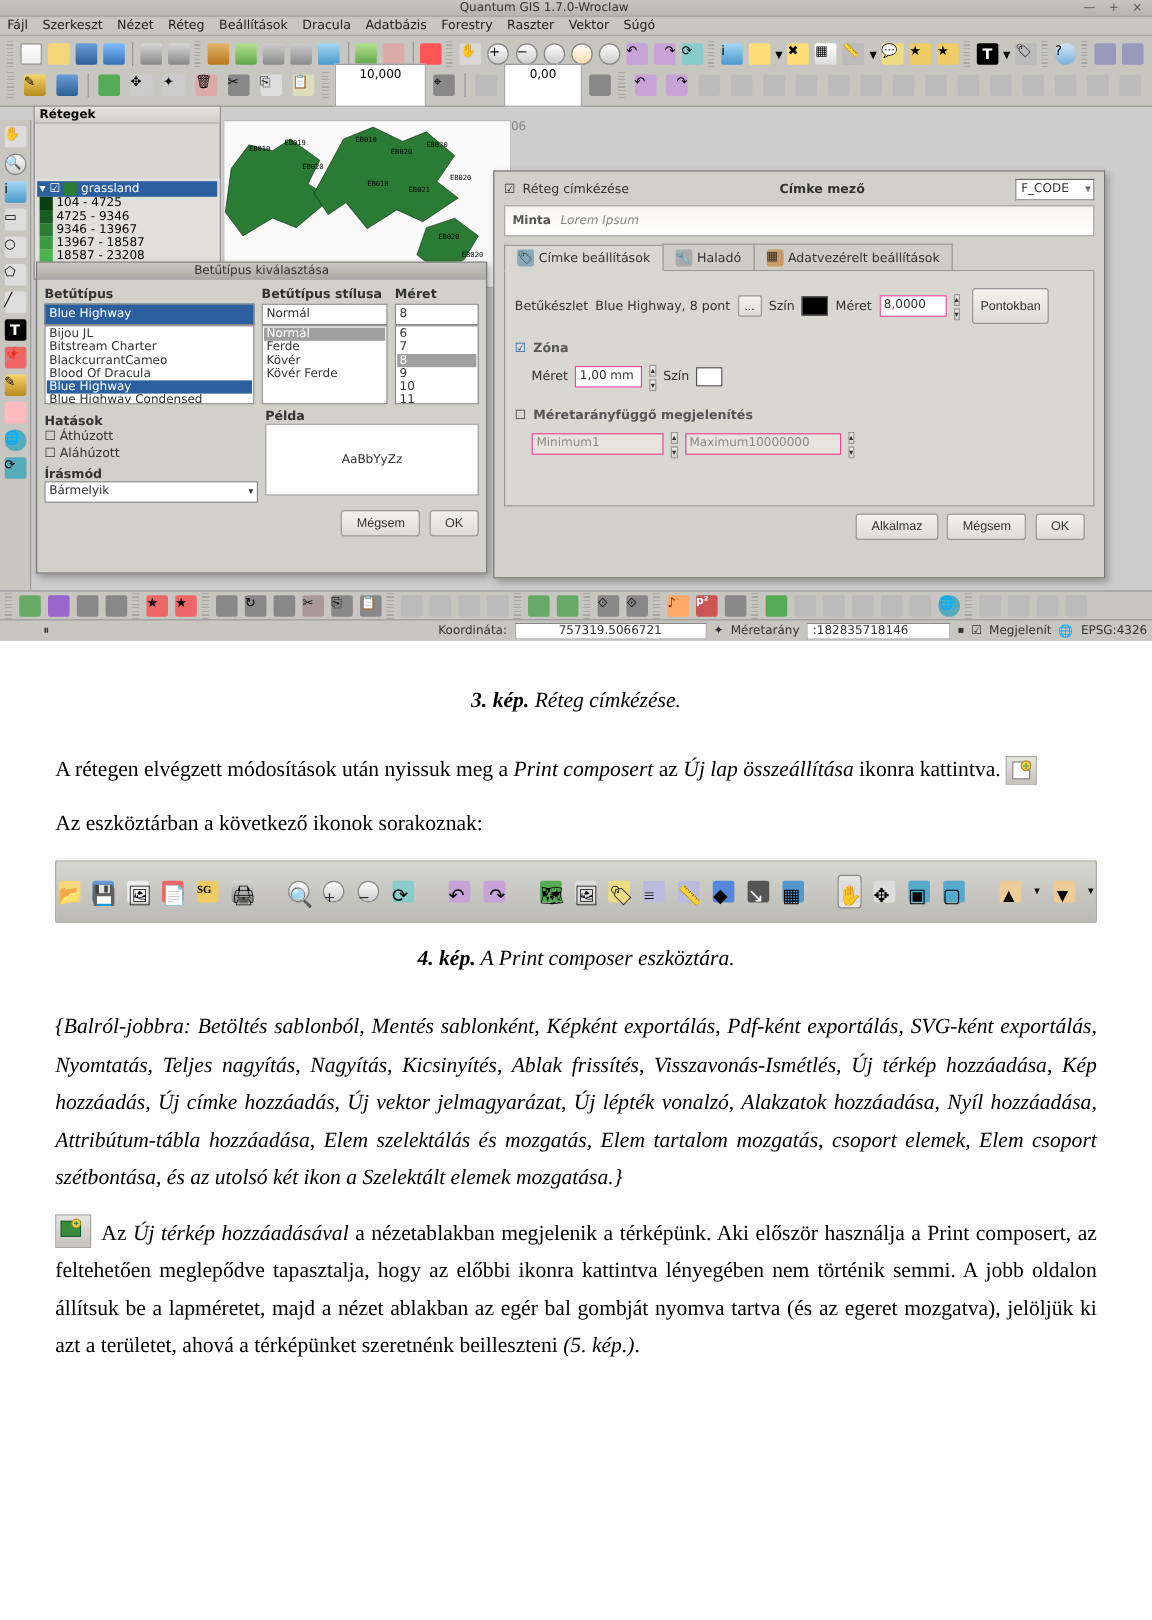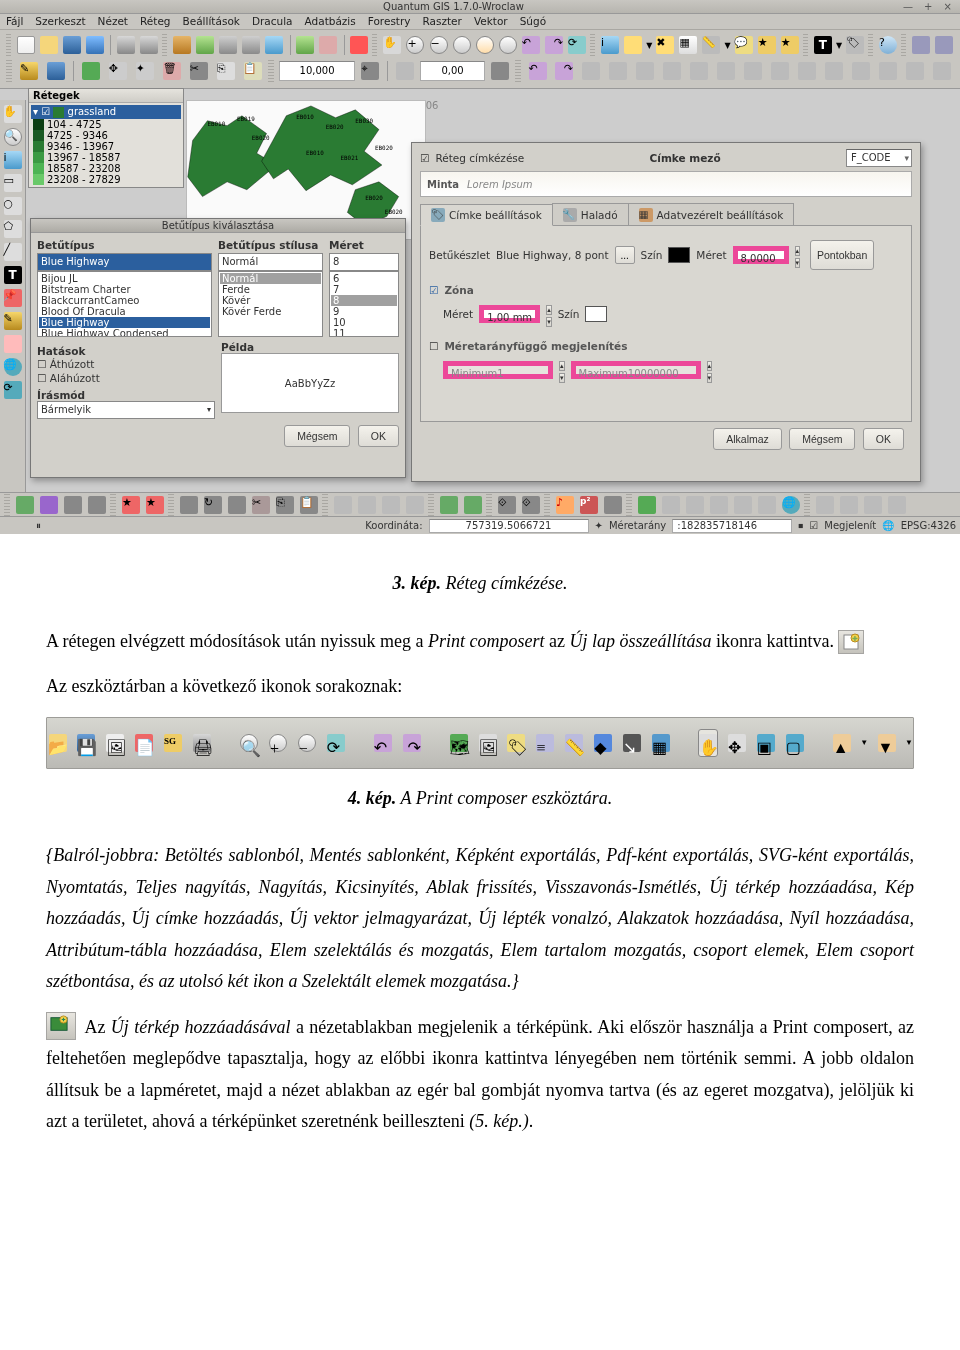--- a/index.html
+++ b/index.html
@@ -15,21 +15,21 @@
   
   .qgis-menubar { height: 16px; background: #c8c6c1; border-bottom: 1px solid #a9a7a2; padding: 0 4px; display: flex; gap: 8px; font-size: 10.5px; color: #222; }
   .qgis-menubar span { padding: 1px 2px; cursor: default; }
   
   
   .qgis-toolbars { background: #c8c6c1; padding: 2px 2px 4px; border-bottom: 1px solid #999; }
   .tb-row { display: flex; align-items: center; gap: 3px; height: 26px; padding: 1px 4px; }
   .grip { width: 6px; height: 22px; background: repeating-linear-gradient(0deg,#a9a7a2 0,#a9a7a2 1px,transparent 1px,transparent 3px); margin-right: 2px; }
   .tb-btn { width: 24px; height: 24px; border: 1px solid transparent; display: flex; align-items: center; justify-content: center; border-radius: 3px; }
   .tb-sep { width: 1px; height: 20px; background: #999; margin: 0 2px; }
-  .tb-text { display: inline-block; border: 1px solid #aaa; border-top-color: #888; background: #fff; height: 20px; line-height: 18px; padding: 0 20px; min-width: 60px; font-size: 10px; }
+  .tb-text { display: inline-block; border: 1px solid #aaa; border-top-color: #888; background: #fff; height: 36px; line-height: 18px; padding: 0 20px; min-width: 60px; font-size: 10px; }
   
   
   .ic { width: 18px; height: 18px; background: #888; border-radius: 2px; }
   .ic-file { background: linear-gradient(#fff,#eee); border:1px solid #999; }
   .ic-open { background: #f5d67b; }
   .ic-save { background: linear-gradient(#6a9ed6,#2c5f98); }
   .ic-print { background: linear-gradient(#d8d8d8,#888); }
   .ic-layer { background: linear-gradient(#b4e391,#61a548); }
   .ic-vector { background: linear-gradient(#e6b568,#b77821); }
   .ic-db { background: linear-gradient(#cfcfcf,#8a8a8a); }
@@ -43,21 +43,21 @@
   .ic-gps { background: #f55; }
   .ic-green { background: #5a5; }
   
   
   .qgis-left-vtb { position: absolute; left: 0; top: 100px; bottom: 42px; width: 26px; background: #c8c6c1; border-right: 1px solid #999; padding-top: 2px; }
   .qgis-left-vtb .tb-btn { width: 22px; height: 22px; margin: 1px auto; }
   
   
   .layers-panel { position: absolute; left: 28px; top: 88px; width: 156px; background: #d9d7d1; border: 1px solid #888; }
   .panel-title { background: linear-gradient(#e5e3dd,#cfcdC7); height: 14px; line-height: 14px; font-size: 10px; font-weight: bold; padding: 0 4px; border-bottom: 1px solid #aaa; }
-  .layers-tree { background: #e2e0da; padding: 2px; font-size: 10px; color: #000; }
+  .layers-tree { background: #e2e0da; padding: 2px; font-size: 10px; color: #000; margin-top: 46px; }
   .layers-tree .selrow { background: #2b5f9e; color: #fff; padding: 1px 2px; }
   .layers-tree .lrow { padding: 0 2px; display: flex; align-items: center; gap: 3px; }
   .swatch { width: 11px; height: 11px; display: inline-block; }
   
   
   .map-canvas { position: absolute; left: 186px; top: 100px; width: 240px; height: 140px; background: #fafafa; border:1px solid #bbb; }
   .map-canvas svg { width:100%; height:100%; }
   
   
   .scaleline { position: absolute; left: 230px; top: 100px; font-size:10px; color:#888; }
@@ -88,21 +88,21 @@
   .lbl-toprow .combo { margin-left:auto; border:1px solid #888; border-top-color:#666; background:#fff; height:18px; line-height:16px; padding:0 16px 0 4px; min-width:66px; font-size:10px; position:relative; }
   .lbl-toprow .combo:after { content:"▾"; position:absolute; right:2px; top:0; font-size:9px; color:#666; }
   .lbl-toprow .lbl-label { font-weight:bold; }
   .lbl-preview { border:1px solid #aaa; background:linear-gradient(#f7f5ef,#fff); height:26px; padding:2px 6px; display:flex; align-items:center; gap:8px; font-size:10px; color:#666; }
   .lbl-tabs { display:flex; border-bottom:1px solid #999; margin-top:6px; }
   .lbl-tab { display:flex; align-items:center; gap:4px; padding:3px 10px; background:#cfcdC7; border:1px solid #999; border-bottom:none; font-size:10.5px; color:#333; margin-right:-1px; }
   .lbl-tab.active { background:#d9d7d1; font-weight:normal; position:relative; top:1px; border-bottom:1px solid #d9d7d1; }
   .lbl-tabbody { background:#d9d7d1; border:1px solid #999; border-top:none; padding:8px; height:196px; position:relative; }
   .lbl-field { display:flex; align-items:center; gap:6px; margin:6px 0; }
   .lbl-field .small-btn { border:1px solid #999; background:linear-gradient(#f4f2ec,#dedcD6); height:18px; width:20px; font-size:10px; border-radius:2px; }
-  .lbl-field .txt { border:5px solid #ec4899; background:#fff; height:18px; line-height:16px; padding:0 3px; min-width:56px; font-size:10px; }
+  .lbl-field .txt { border:1px solid #ec4899; background:#fff; height:18px; line-height:16px; padding:0 3px; min-width:56px; font-size:10px; }
   .lbl-field .spin { display:inline-flex; }
   .lbl-field .spin .ar { width:12px; height:9px; border:1px solid #999; background:linear-gradient(#f0eee8,#d6d4ce); font-size:7px; text-align:center; line-height:7px; }
   .colorbox { width:22px; height:16px; border:1px solid #555; display:inline-block; }
   .lbl-btns { text-align:right; padding:6px 8px 0; }
   
   
   .qgis-bottombar1 { position:absolute; left:0; right:0; bottom:18px; height:24px; background:#c8c6c1; border-top:1px solid #999; display:flex; align-items:center; gap:2px; padding:0 4px; }
   .qgis-bottombar1 .tb-btn { width:22px; height:22px; }
   .qgis-statusbar { position:absolute; left:0; right:0; bottom:0; height:18px; background:#c8c6c1; border-top:1px solid #999; display:flex; align-items:center; font-size:10px; color:#333; padding:0 4px; gap:6px; }
   .qgis-statusbar .sb-box { border:1px solid #aaa; border-top-color:#888; background:#fff; height:14px; line-height:12px; padding:0 4px; }

